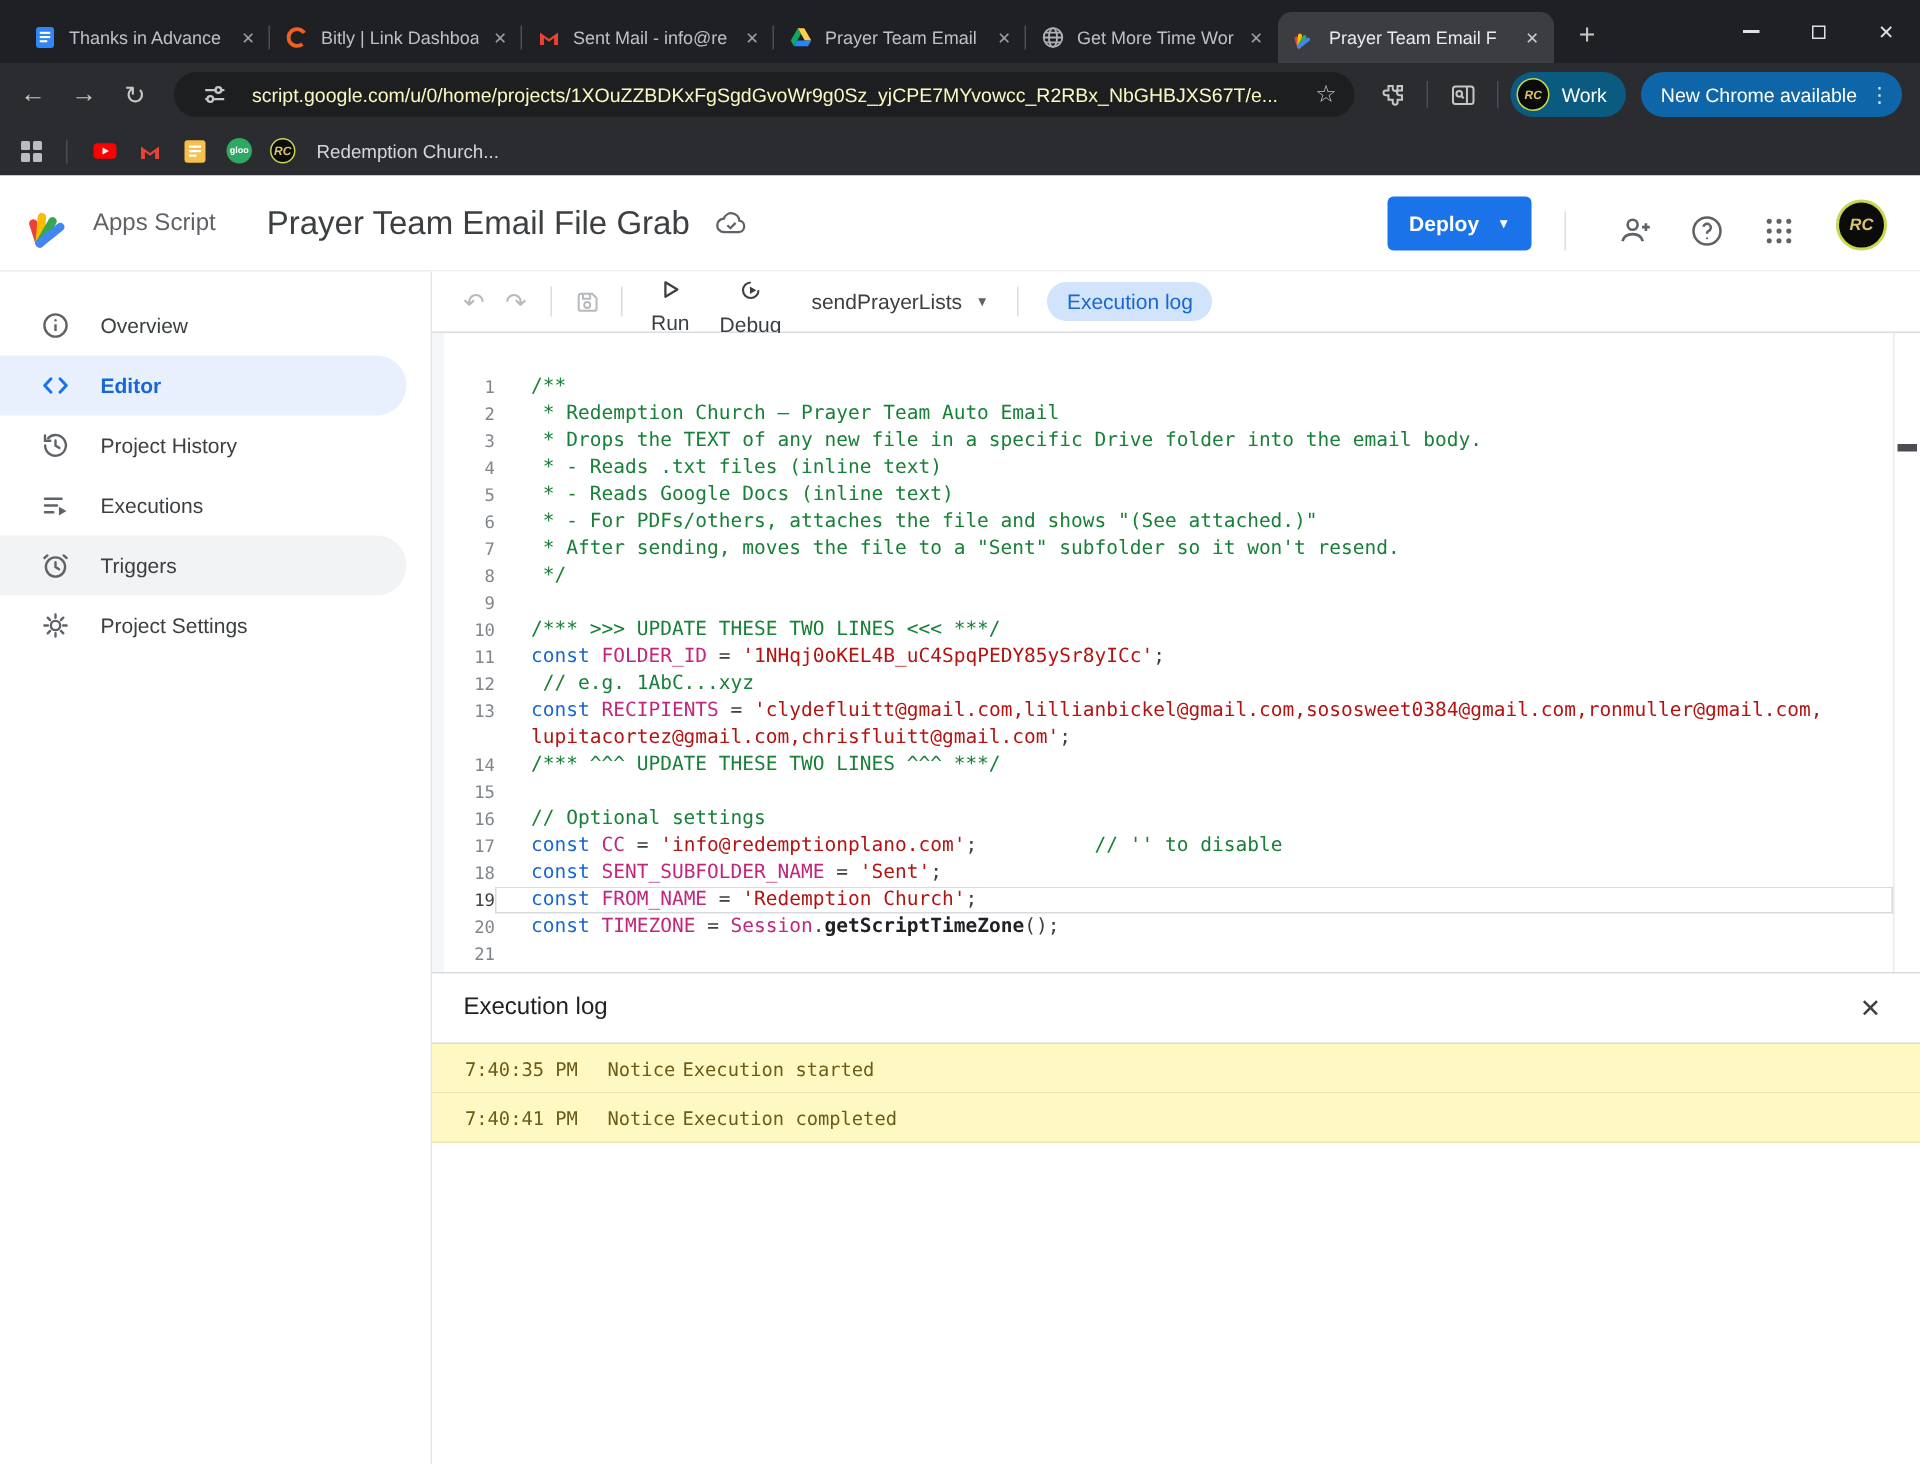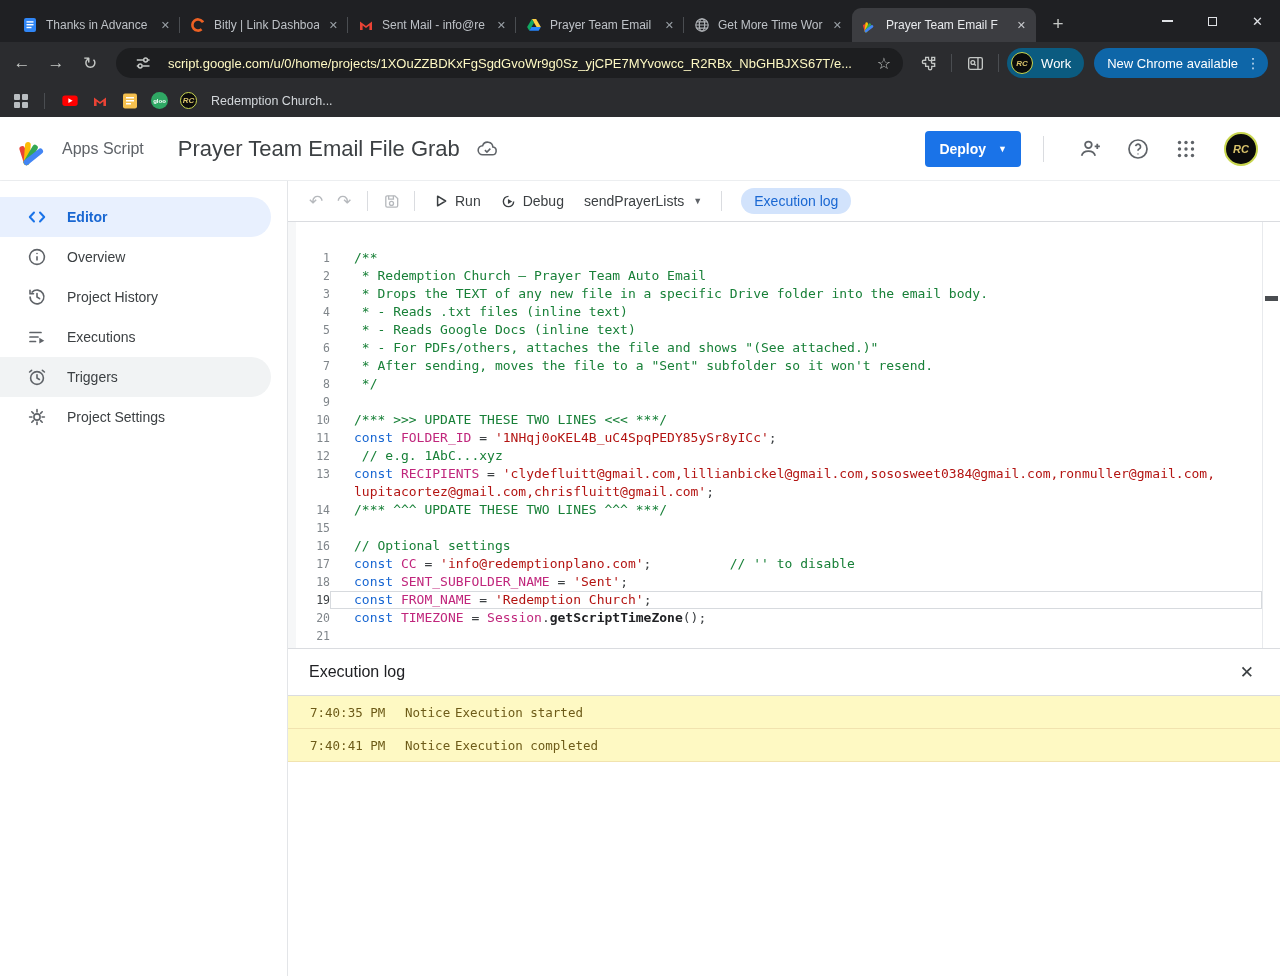--- a/index.html
+++ b/index.html
@@ -52,21 +52,21 @@
   .gloo { width:17px; height:17px; border-radius:50%; background:#2fa864; color:#fff; font-size:6px;
           display:flex; align-items:center; justify-content:center; font-weight:bold; }
   .bm-label { color:#d3d7db; font-size:12.5px; margin-left:2px; }
 
   
   .as-header { height:64px; background:#fff; display:flex; align-items:center; padding:0 22px 0 18px; border-bottom:1px solid #eceef0; }
   .as-logo { width:34px; height:34px; }
   .as-name { font-size:16px; color:#5f6368; margin-left:10px; }
   .as-title { font-size:22px; color:#3c4043; margin-left:34px; }
   .cloud { margin-left:16px; display:flex; align-items:center; }
-  .hdr-right { margin-left:auto; display:flex; align-items:center; }
+  .hdr-right { margin-left:auto; display:flex; align-items:flex-end; }
   .deploy-btn { background:#1a73e8; color:#fff; font-size:14px; font-weight:bold; height:36px;
                 border-radius:4px; display:flex; align-items:center; padding:0 14px; gap:12px; }
   .deploy-btn .caret { font-size:9px; }
   .hdr-sep { width:1px; height:26px; background:#dadce0; margin:0 22px; }
   .hdr-icon { width:26px; height:26px; display:flex; align-items:center; justify-content:center; margin:0 11px; }
   .avatar { width:34px; height:34px; border-radius:50%; background:#0b0b0b; border:2px solid #c9d64f;
             color:#d9c36b; font-size:11px; font-weight:bold; font-style:italic;
             display:flex; align-items:center; justify-content:center; margin-left:14px; }
 
   
@@ -81,21 +81,21 @@
   .sb-item.hover { background:#f1f3f4; }
 
   .content { flex:1; min-width:0; display:flex; flex-direction:column; }
 
   
   .ed-toolbar { height:41px; border-bottom:1px solid #dadce0; display:flex; align-items:center; padding:0 14px; background:#fff; }
   .ed-ibtn { width:28px; height:28px; display:flex; align-items:center; justify-content:center;
              color:#b6b9bd; font-size:17px; }
   .ed-sep { width:1px; height:20px; background:#dadce0; margin:0 9px; }
   .ed-run, .ed-debug { display:flex; align-items:center; gap:7px; color:#3c4043; font-size:14px; font-weight:500;
-                       padding:0 10px; height:30px; }
+                       padding:0 10px; height:30px;flex-direction:column; }
   .fn-select { display:flex; align-items:center; gap:9px; color:#3c4043; font-size:14px; font-weight:400; padding:0 10px; }
   .fn-select .caret, .sm-caret { font-size:9px; color:#5f6368; }
   .log-pill { margin-left:10px; background:#d2e3fc; color:#1967d2; font-size:14px; font-weight:500;
               border-radius:15px; padding:5px 13px; }
 
   
   .code-wrap { flex:1; position:relative; overflow:hidden; background:#fff; padding-top:27px; }
   .code-wrap::before { content:''; position:absolute; left:0; top:0; bottom:0; width:8px; background:#f6f7f8; }
   .code-row { display:flex; height:18px; font-family:"DejaVu Sans Mono", monospace; font-size:13px; line-height:18px; }
   .ln { flex:0 0 42px; text-align:right; color:#80868b; font-size:11.5px; }
@@ -330,37 +330,37 @@
             <circle cx="10" cy="16.5" r="1.7"></circle>
             <circle cx="16.5" cy="16.5" r="1.7"></circle>
           </svg>
         </span>
       <span class="avatar">RC</span>
     </div>
   </div>
 
   <div class="main">
     <div class="sidebar">
-        <div class="sb-item active">
-          <span class="sb-icon">
-            <svg width="20" height="20" viewBox="0 0 20 20" fill="none" stroke="currentColor" stroke-width="2" stroke-linecap="round" stroke-linejoin="round">
-              <path d="M7 5.5L2.8 10 7 14.5M13 5.5L17.2 10 13 14.5"></path>
-            </svg>
-          </span>
-          <span class="sb-label">Editor</span>
-        </div>
         <div class="sb-item">
           <span class="sb-icon">
             <svg width="20" height="20" viewBox="0 0 20 20" fill="none" stroke="currentColor" stroke-width="1.6">
               <circle cx="10" cy="10" r="7.4"></circle>
               <path d="M10 9.2v4.4"></path>
               <circle cx="10" cy="6.5" r="0.8" fill="currentColor" stroke="none"></circle>
             </svg>
           </span>
           <span class="sb-label">Overview</span>
+        </div>
+        <div class="sb-item active">
+          <span class="sb-icon">
+            <svg width="20" height="20" viewBox="0 0 20 20" fill="none" stroke="currentColor" stroke-width="2" stroke-linecap="round" stroke-linejoin="round">
+              <path d="M7 5.5L2.8 10 7 14.5M13 5.5L17.2 10 13 14.5"></path>
+            </svg>
+          </span>
+          <span class="sb-label">Editor</span>
         </div>
         <div class="sb-item">
           <span class="sb-icon">
             <svg width="20" height="20" viewBox="0 0 20 20" fill="none" stroke="currentColor" stroke-width="1.6" stroke-linecap="round">
               <path d="M3.1 10a6.9 6.9 0 1 0 2-4.9"></path>
               <path d="M3 3.3v3.5h3.5"></path>
               <path d="M10 6.6V10l2.6 1.7"></path>
             </svg>
           </span>
           <span class="sb-label">Project History</span>

